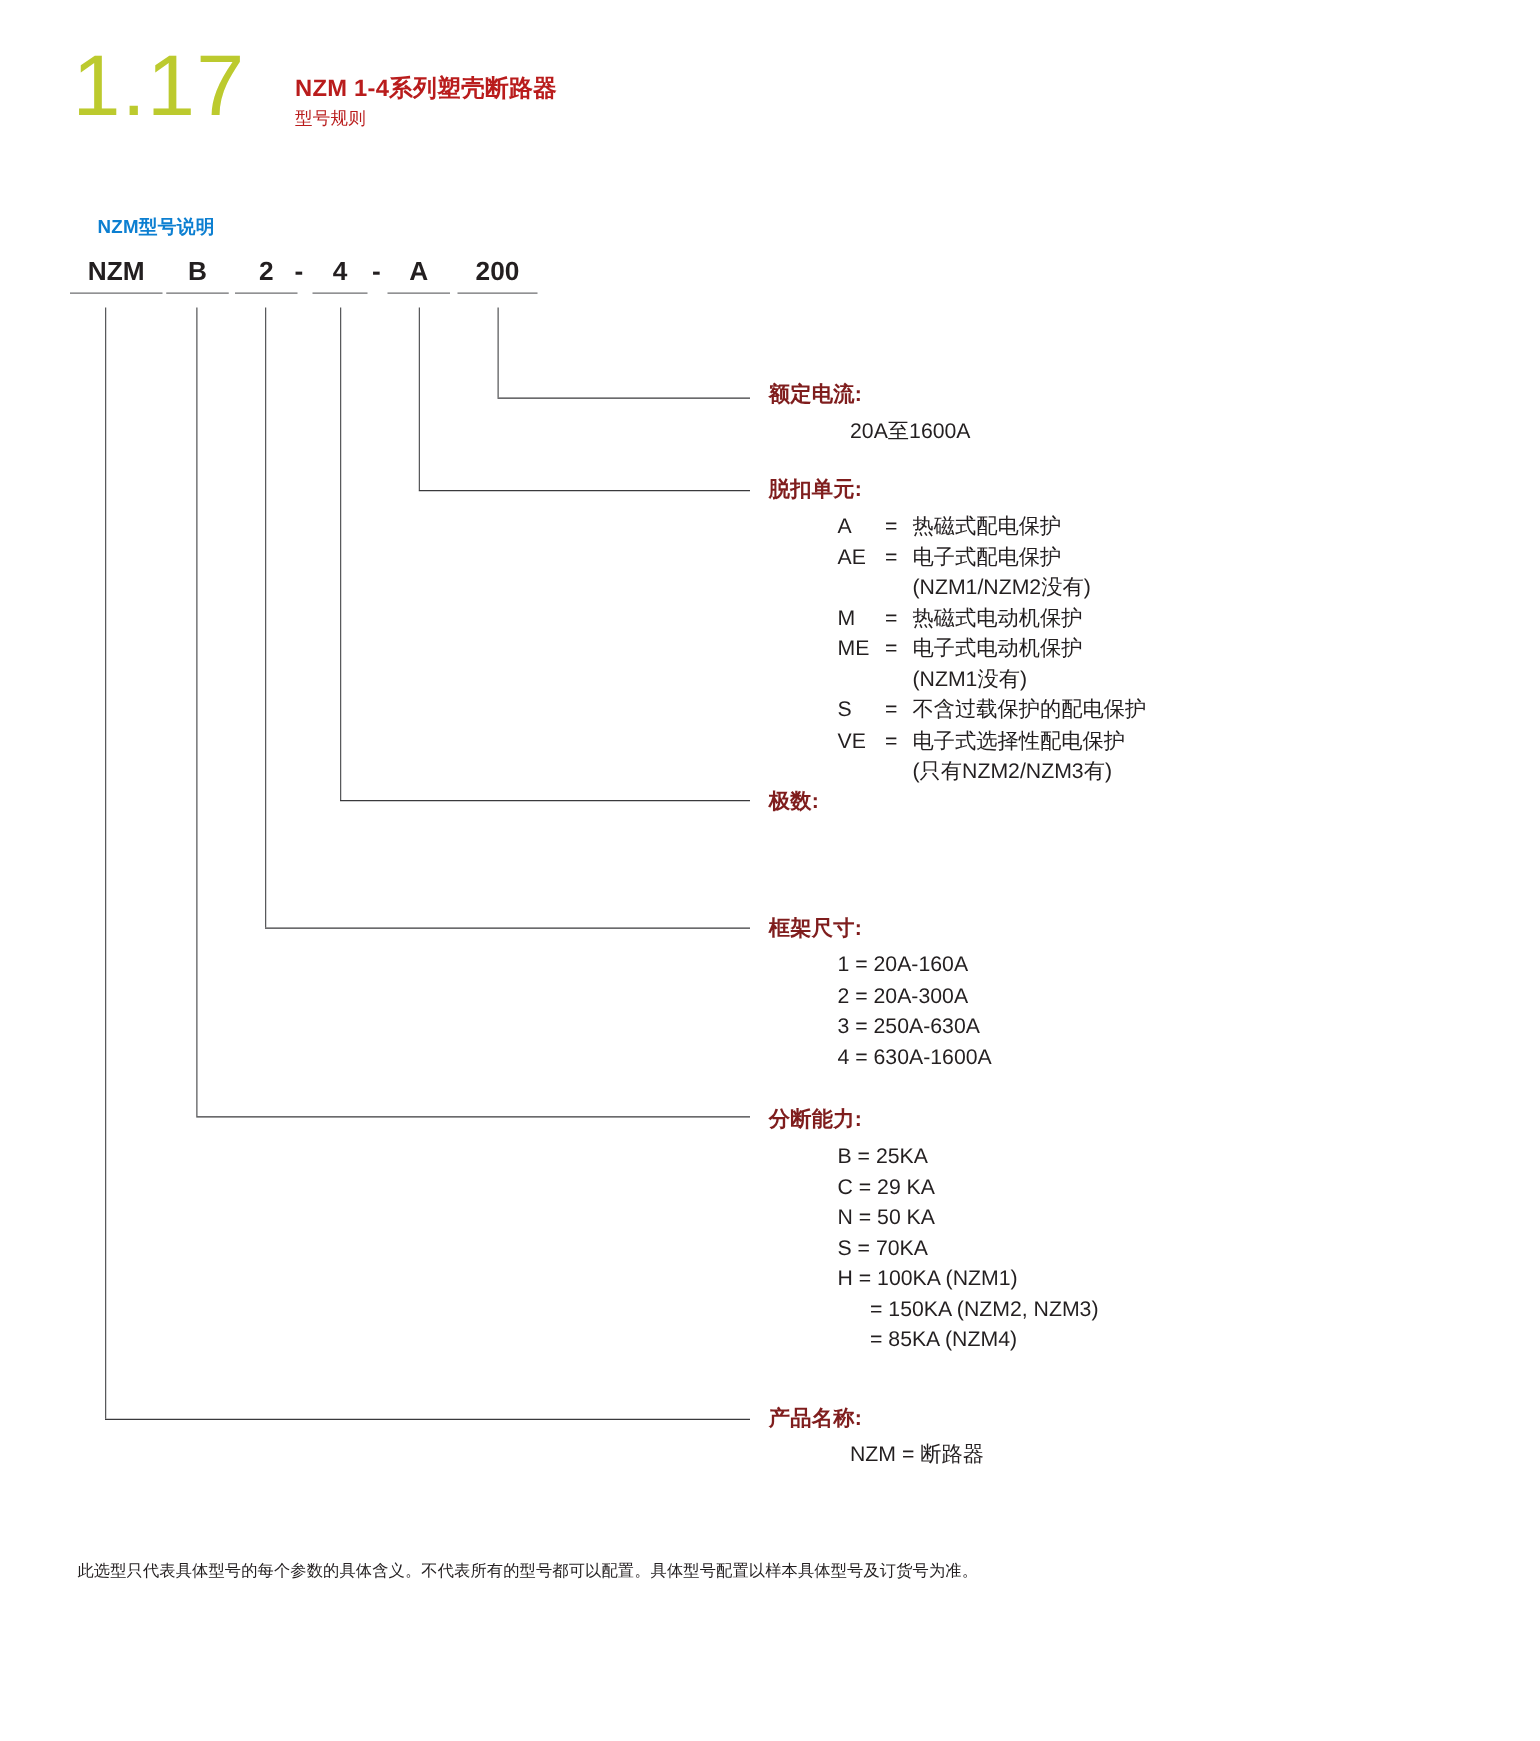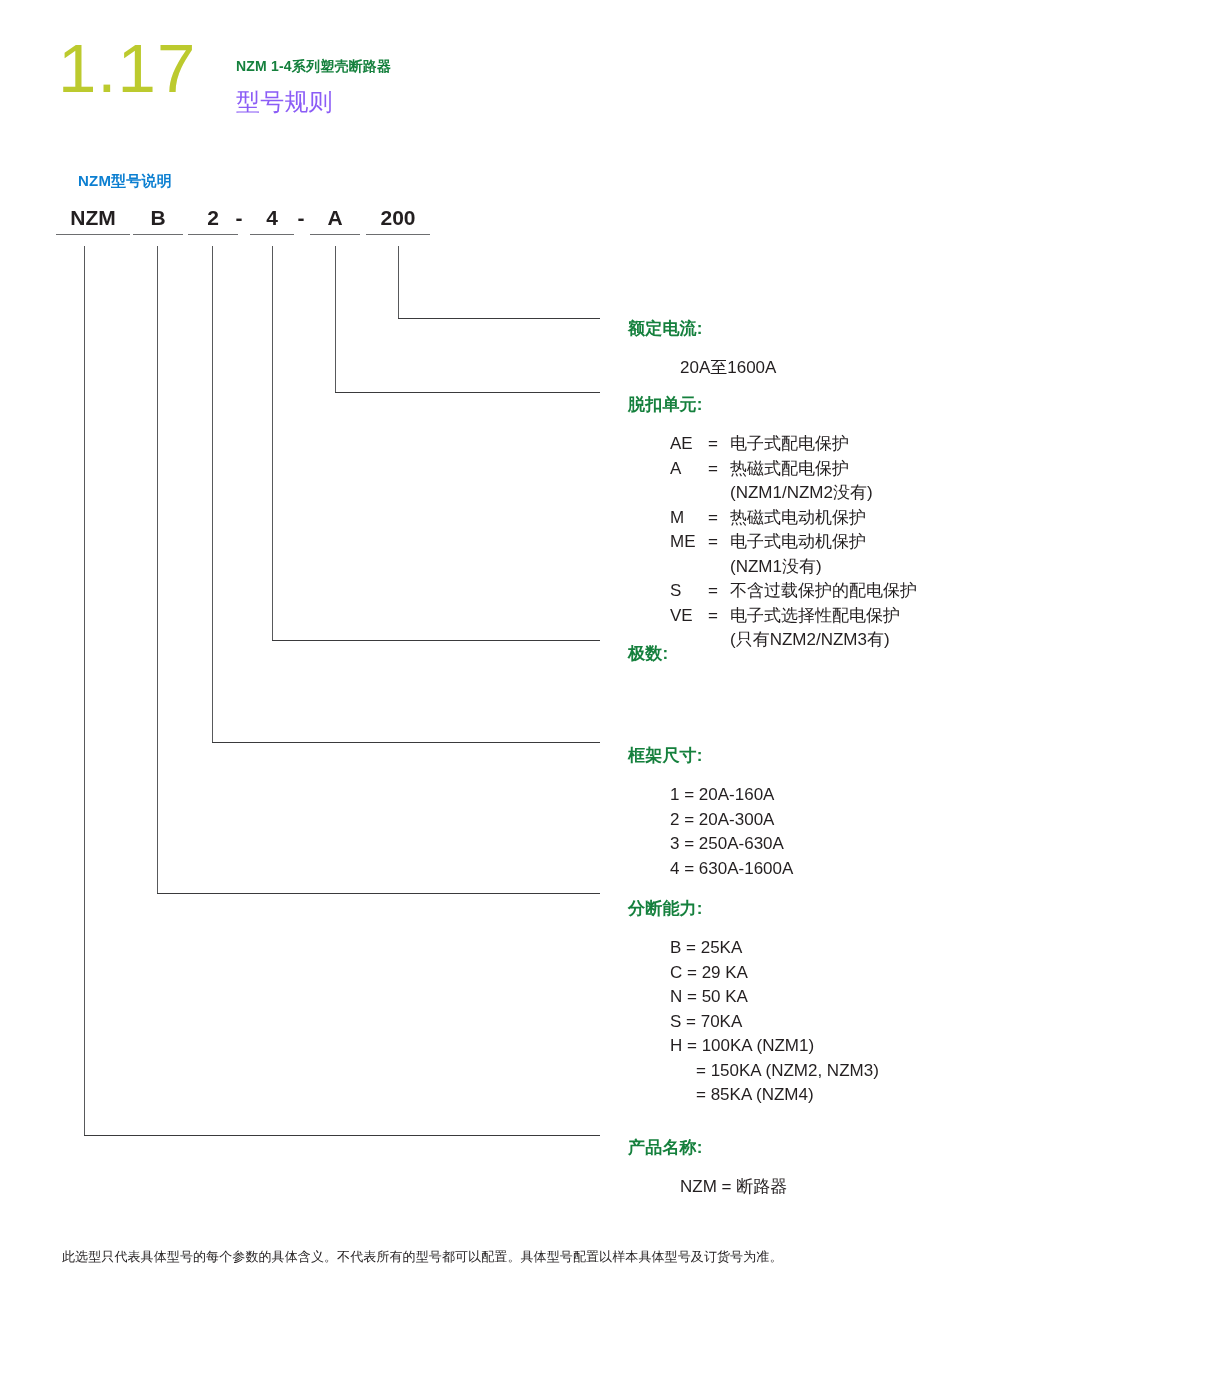--- a/index.html
+++ b/index.html
@@ -15,26 +15,26 @@
 
   
   .hdr-num{
     position:absolute;left:58px;top:34px;
     font-size:69px;line-height:69px;
     color:#bcca2e;font-weight:400;
     letter-spacing:1px;
   }
   .hdr-title{
     position:absolute;left:236px;top:58px;
-    font-size:14px;font-weight:bold;color:#15803d;
+    font-size:19px;font-weight:bold;color:#b91c1c;
     letter-spacing:.2px;
   }
   .hdr-sub{
     position:absolute;left:236px;top:86px;
-    font-size:24px;font-weight:400;color:#8b5cf6;
+    font-size:14px;font-weight:400;color:#b91c1c;
     letter-spacing:.2px;
   }
 
   
   .sect-title{
     position:absolute;left:78px;top:172px;
     font-size:15px;font-weight:bold;color:#0c7fd1;
     letter-spacing:.2px;
   }
 
@@ -54,23 +54,23 @@
     text-align:center;
   }
 
   
   .vline{position:absolute;width:1.4px;background:#58595b;}
   .hline{position:absolute;height:1.4px;background:#3a3a3c;}
 
   
   .ann{position:absolute;left:612px;}
   .ann-title{
-    font-size:17px;font-weight:bold;color:#15803d;
+    font-size:17px;font-weight:bold;color:#7f1d1d;
     letter-spacing:.2px;
-    margin:16px;
+    margin:3px;
   }
   .ann-body{
     margin:6px 0 0 0;
     font-size:17px;color:#231f20;line-height:24.5px;
   }
   .ann-body .ln{white-space:pre;display:block;}
   .ind1{padding-left:68px;}
   .ind-list{padding-left:58px;}
 
   
@@ -125,22 +125,22 @@
   <div id="annotations">
       <div class="ann" style="top: 301px;">
         <div class="ann-title">额定电流:</div>
         <div class="ann-body">
           <span class="ln ind1">20A至1600A</span>
         </div>
       </div>
       <div class="ann" style="top: 377px;">
         <div class="ann-title">脱扣单元:</div>
         <div class="ann-body">
+          <span class="kv"><span class="k">A</span><span class="eq">=</span><span>热磁式配电保护</span></span>
           <span class="kv"><span class="k">AE</span><span class="eq">=</span><span>电子式配电保护</span></span>
-          <span class="kv"><span class="k">A</span><span class="eq">=</span><span>热磁式配电保护</span></span>
           <span class="kv-cont">(NZM1/NZM2没有)</span>
           <span class="kv"><span class="k">M</span><span class="eq">=</span><span>热磁式电动机保护</span></span>
           <span class="kv"><span class="k">ME</span><span class="eq">=</span><span>电子式电动机保护</span></span>
           <span class="kv-cont">(NZM1没有)</span>
           <span class="kv"><span class="k">S</span><span class="eq">=</span><span>不含过载保护的配电保护</span></span>
           <span class="kv"><span class="k">VE</span><span class="eq">=</span><span>电子式选择性配电保护</span></span>
           <span class="kv-cont">(只有NZM2/NZM3有)</span>
         </div>
       </div>
       <div class="ann" style="top: 626px;">

